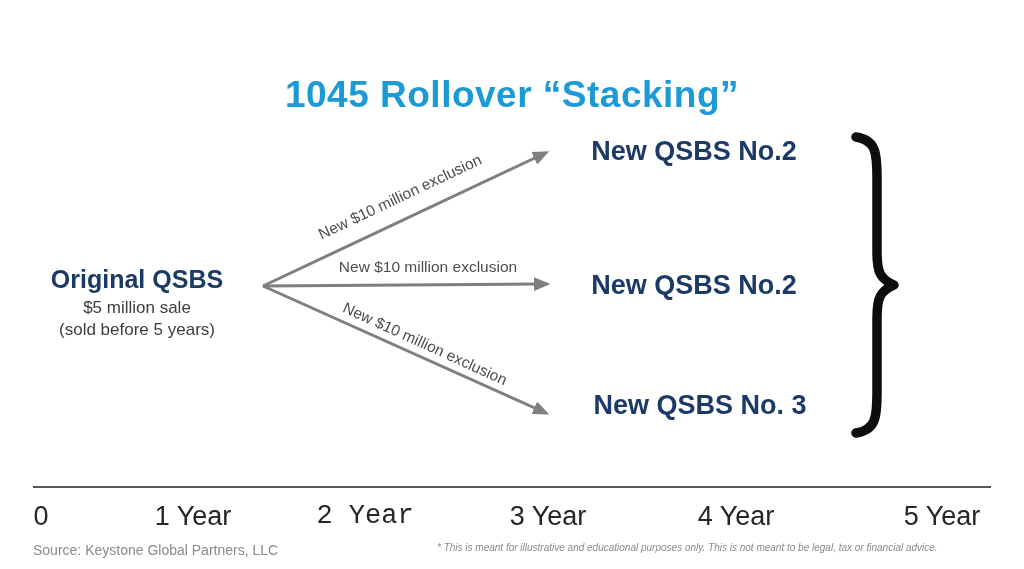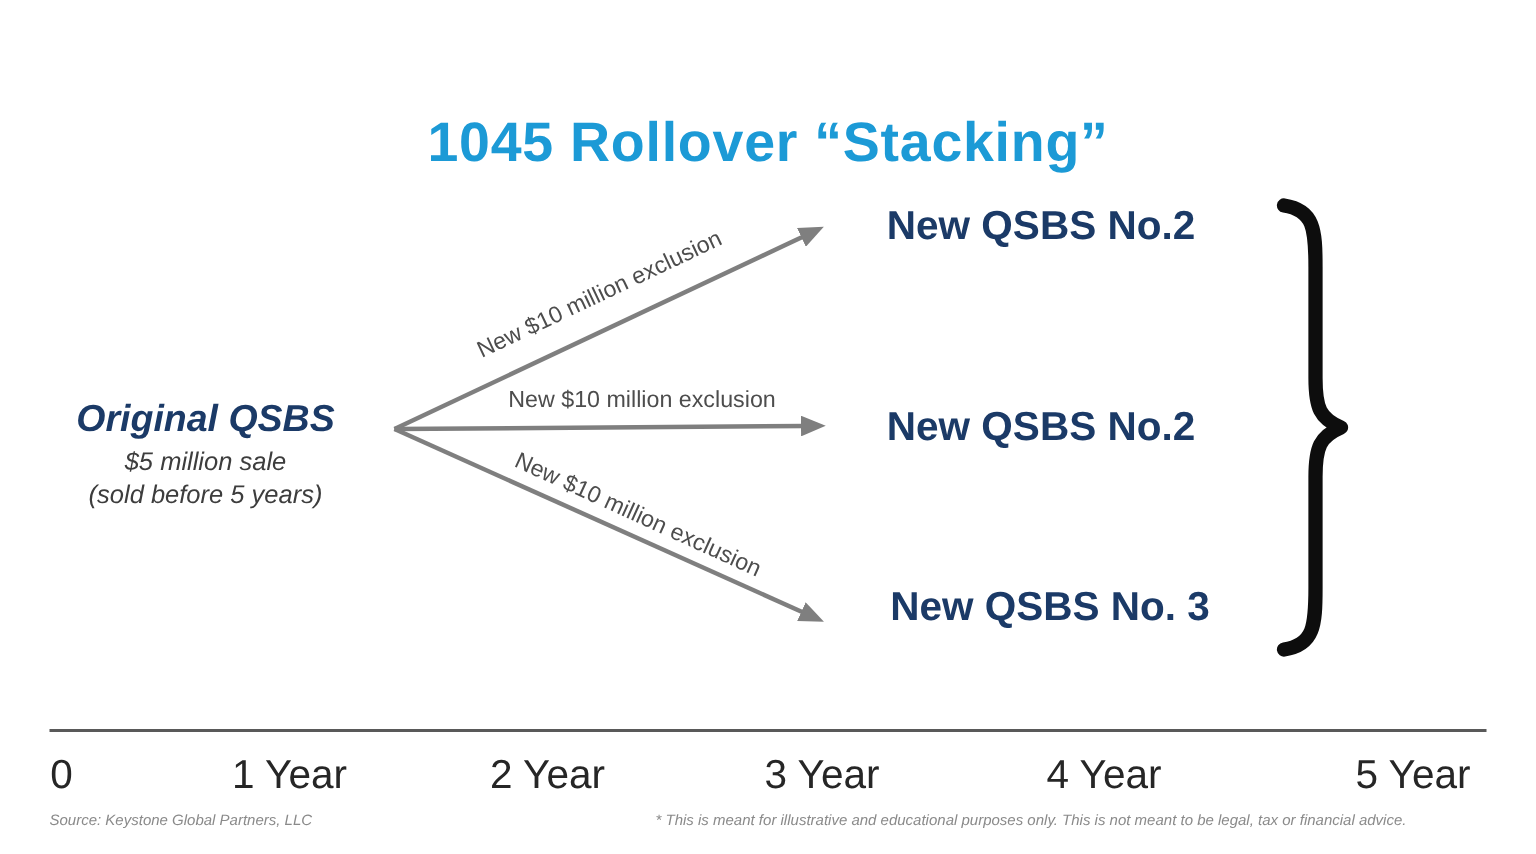--- a/index.html
+++ b/index.html
@@ -26,21 +26,20 @@
     margin-top: 20px;
   }
 
   .origin-block {
     position: absolute;
     left: 22px;
     top: 264px;
     width: 230px;
     text-align: center;
     color: #1b3a67;
-    font-style: italic;
   }
   .origin-title {
     font-size: 25px;
     font-weight: 700;
     color: #1b3a67;
     line-height: 1.2;
   }
   .origin-sub {
     font-size: 17px;
     color: #3d3d3d;
@@ -108,31 +107,30 @@
   .timeline-tick {
     position: absolute;
     top: 501px;
     transform: translateX(-50%);
     font-size: 27px;
     color: #262626;
     white-space: nowrap;
   }
   .tick-0 { left: 41px; }
   .tick-1 { left: 193px; }
-  .tick-2 { left: 365px; }
+  .tick-2 { left: 365px; font-family: Liberation Mono, monospace; }
   .tick-3 { left: 548px; }
   .tick-4 { left: 736px; }
   .tick-5 { left: 942px; }
 
   .footer-source {
     position: absolute;
     left: 33px;
     top: 542px;
-    font-size: 10px;
-    font-style: italic;
+    font-size: 14px;
     color: #8a8a8a;
   }
   .footer-disclaimer {
     position: absolute;
     left: 437px;
     top: 542px;
     font-size: 10px;
     font-style: italic;
     color: #8a8a8a;
     white-space: nowrap;

